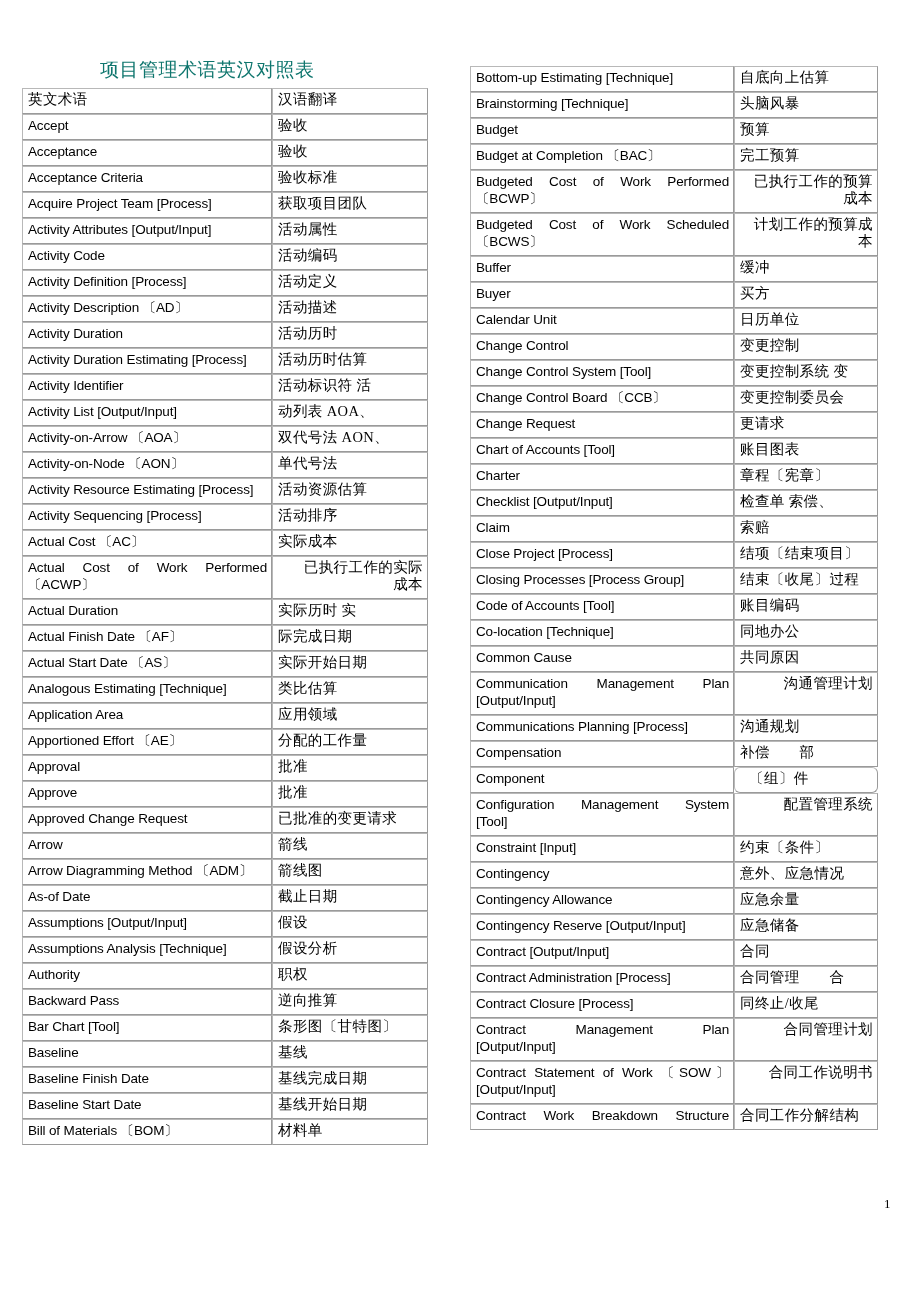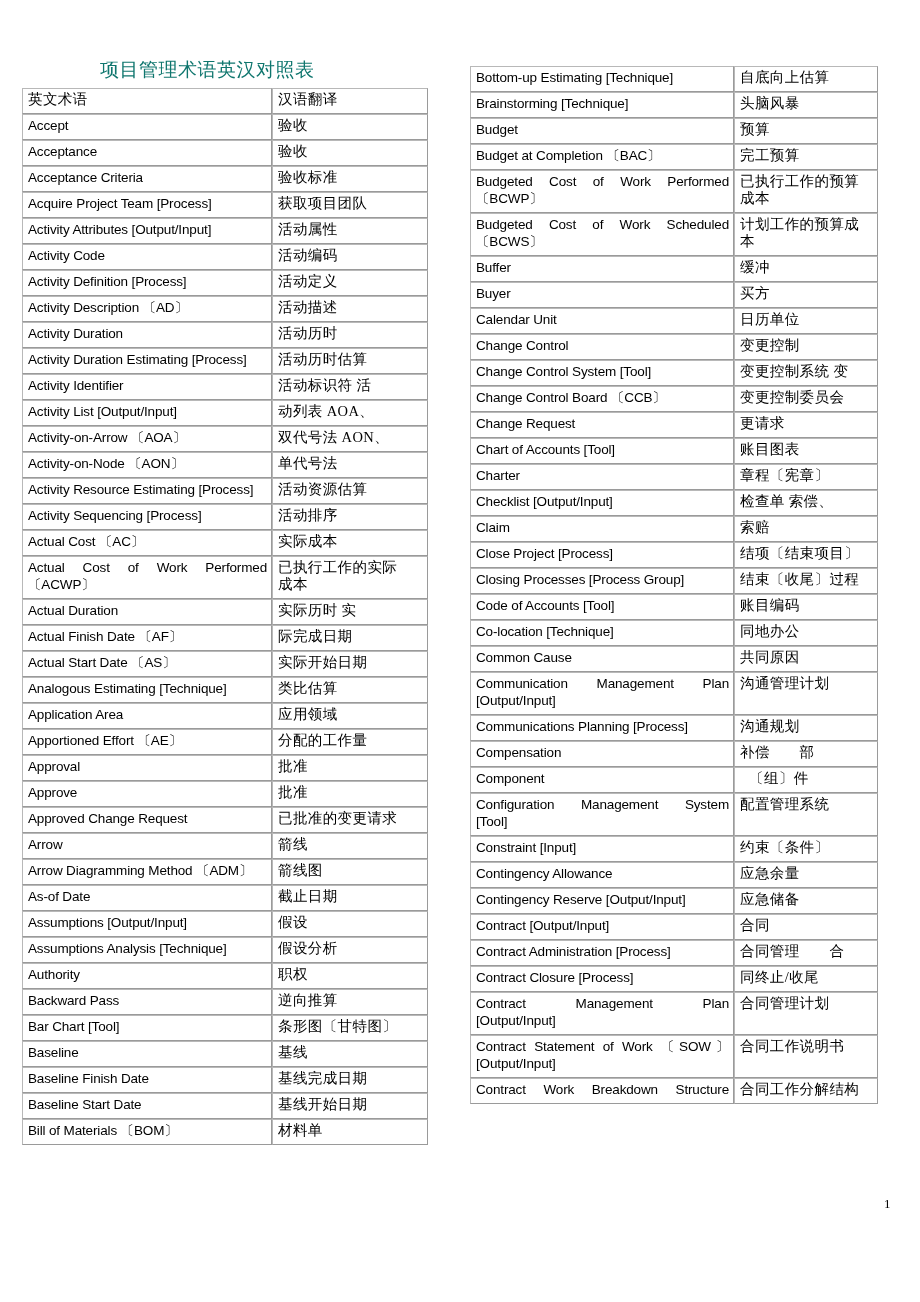--- a/index.html
+++ b/index.html
@@ -84,21 +84,21 @@
     display: block;
     text-align: justify;
     text-align-last: justify;
     white-space: normal;
   }
   .term-table td.en.just > .jlast {
     display: block;
     text-align: left;
   }
 
-  .term-table tr.tall td { height: 43px; }
+  .term-table tr.tall td { height: 43px; text-align: right; }
 
   
   #page-number {
     position: absolute;
     left: 884px;
     top: 1196px;
     font-family: "Liberation Serif", "DejaVu Serif", serif;
     font-size: 13px;
     color: #000;
   }
@@ -401,34 +401,38 @@
         <tr>
           <td class="en">Communications Planning [Process]</td>
           <td class="zh">沟通规划</td>
         </tr>
         <tr>
           <td class="en">Compensation</td>
           <td class="zh">补偿　　部</td>
         </tr>
         <tr>
           <td class="en">Component</td>
-          <td class="zh" style="padding-left: 14px;">〔组〕件</td>
+          <td class="zh" style="padding-left: 14px; border-radius: 6px;">〔组〕件</td>
         </tr>
         <tr class="tall">
           <td class="en just">
             <span class="jline">Configuration    Management    System</span>
             <span class="jlast">[Tool]</span>
           </td>
           <td class="zh">配置管理系统</td>
         </tr>
         <tr>
           <td class="en">Constraint [Input]</td>
           <td class="zh">约束〔条件〕</td>
         </tr>
         <tr>
+          <td class="en">Contingency</td>
+          <td class="zh">意外、应急情况</td>
+        </tr>
+        <tr>
           <td class="en">Contingency Allowance</td>
           <td class="zh">应急余量</td>
         </tr>
         <tr>
           <td class="en">Contingency Reserve [Output/Input]</td>
           <td class="zh">应急储备</td>
         </tr>
         <tr>
           <td class="en">Contract [Output/Input]</td>
           <td class="zh">合同</td>

